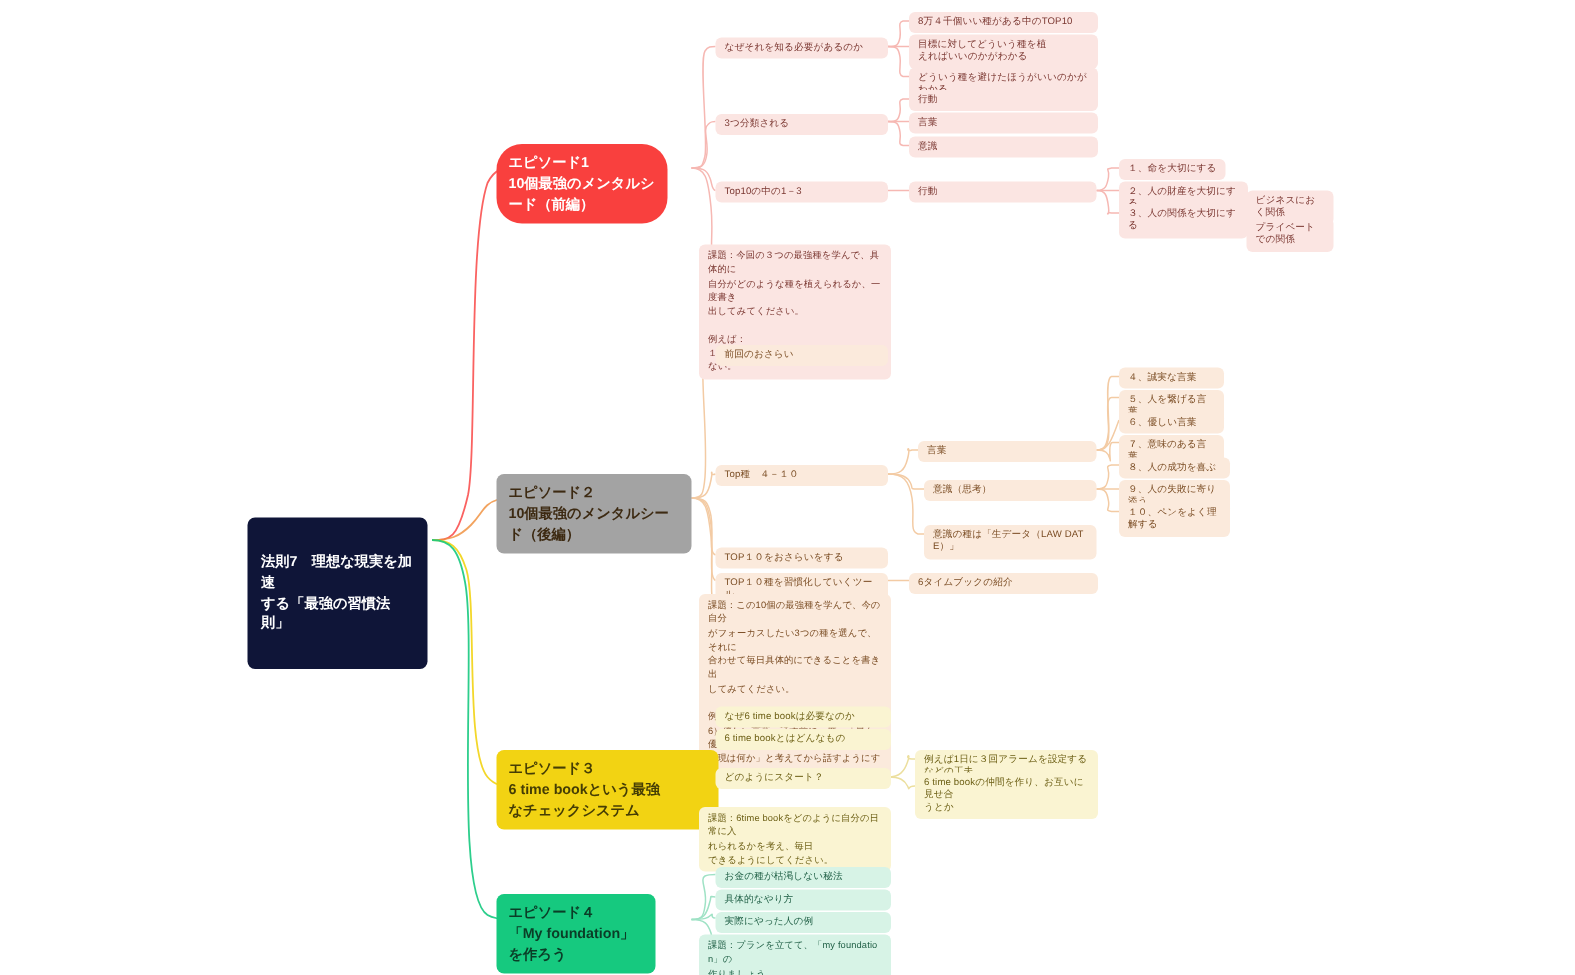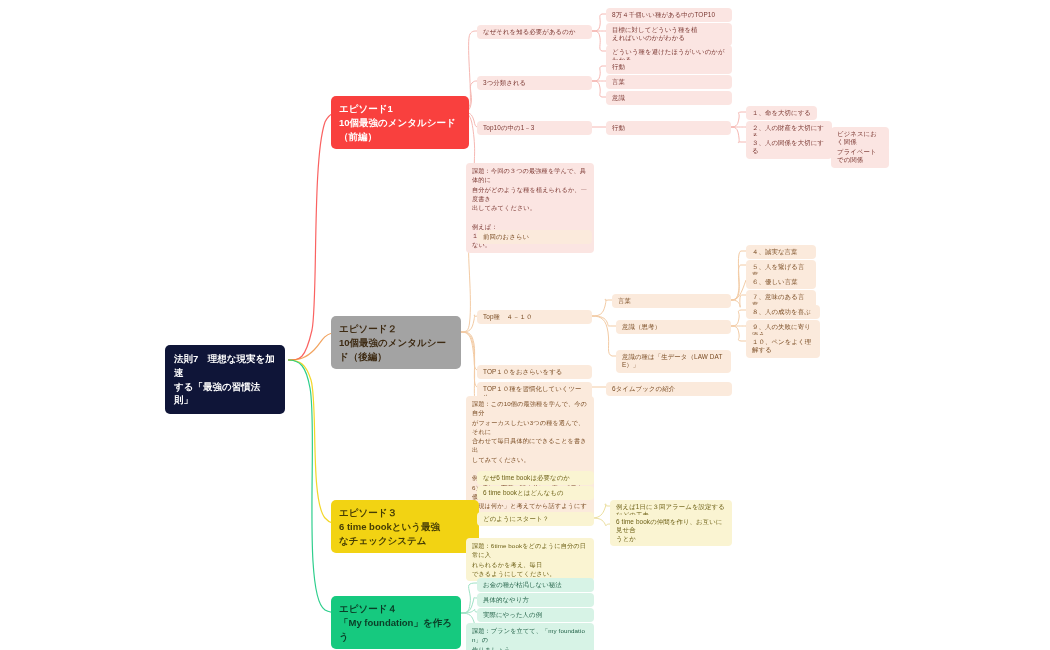--- a/index.html
+++ b/index.html
@@ -36,21 +36,21 @@
     line-height: 1.32;
     white-space: pre-wrap;
     word-break: break-all;
   }
   .root {
     background: #0f1538;
     color: #ffffff;
     font-weight: bold;
     font-size: 9.5px;
     border-radius: 5px;
-    padding: 7px 9px;
+    padding: 23px 9px;
     line-height: 1.45;
   }
   .ep {
     font-weight: bold;
     font-size: 9.5px;
     border-radius: 5px;
     padding: 6px 8px;
     line-height: 1.45;
   }
   .ep1 { background: #f9403e; color: #ffffff; }
@@ -133,21 +133,21 @@
 
     <path d="M461,613 C468,613 469,611 470,604 C472,594 466,586 470,584 C472,583 474,583 477,583" fill="none" stroke="#9fe2c5" stroke-width="1"></path>
     <path d="M461,613 C469,613 471,610 473,602 C475,596 472,598 477,598" fill="none" stroke="#9fe2c5" stroke-width="1"></path>
     <path d="M461,613 C470,613 472,612 474,610 C476,608 473,612 477,612" fill="none" stroke="#9fe2c5" stroke-width="1"></path>
     <path d="M461,613 C470,613 472,616 474,622 C476,628 472,628 477,629" fill="none" stroke="#9fe2c5" stroke-width="1"></path>
   </svg>
 
   <div class="node root" style="left:165px; top:345px; width:120px;">法則7　理想な現実を加速
 する「最強の習慣法則」</div>
 
-  <div class="node ep ep1" style="left:331px; top:96px; width:138px;">エピソード1
+  <div class="node ep ep1" style="left:331px; top:96px; width:114px;border-radius:17px;">エピソード1
 10個最強のメンタルシード（前編）</div>
 
   <div class="node leaf c-red-soft" style="left:477px; top:25px; width:115px;">なぜそれを知る必要があるのか</div>
   <div class="node leaf c-red-soft" style="left:606px; top:8px; width:126px;">8万４千個いい種がある中のTOP10</div>
   <div class="node leaf c-red-soft" style="left:606px; top:23px; width:126px;">目標に対してどういう種を植
 えればいいのかがわかる</div>
   <div class="node leaf c-red-soft" style="left:606px; top:45px; width:126px;">どういう種を避けたほうがいいのかがわかる</div>
 
   <div class="node leaf c-red-soft" style="left:477px; top:76px; width:115px;">3つ分類される</div>
   <div class="node leaf c-red-soft" style="left:606px; top:60px; width:126px;">行動</div>
@@ -209,21 +209,21 @@
   <div class="node leaf c-yellow" style="left:477px; top:486px; width:117px;">6 time bookとはどんなもの</div>
   <div class="node leaf c-yellow" style="left:477px; top:512px; width:117px;">どのようにスタート？</div>
   <div class="node leaf c-yellow" style="left:610px; top:500px; width:122px;">例えば1日に３回アラームを設定するなどの工夫</div>
   <div class="node leaf c-yellow" style="left:610px; top:515px; width:122px;">6 time bookの仲間を作り、お互いに見せ合
 うとか</div>
 
   <div class="node leaf task c-yellow" style="left:466px; top:538px; width:128px;">課題：6time bookをどのように自分の日常に入
 れられるかを考え、毎日
 できるようにしてください。</div>
 
-  <div class="node ep ep4" style="left:331px; top:596px; width:130px;">エピソード４
+  <div class="node ep ep4" style="left:331px; top:596px; width:106px;">エピソード４
 「My foundation」を作ろう</div>
 
   <div class="node leaf c-green" style="left:477px; top:578px; width:117px;">お金の種が枯渇しない秘法</div>
   <div class="node leaf c-green" style="left:477px; top:593px; width:117px;">具体的なやり方</div>
   <div class="node leaf c-green" style="left:477px; top:608px; width:117px;">実際にやった人の例</div>
   <div class="node leaf task c-green" style="left:466px; top:623px; width:128px;">課題：プランを立てて、「my foundation」の
 作りましょう。</div>
 
 </div>
 

